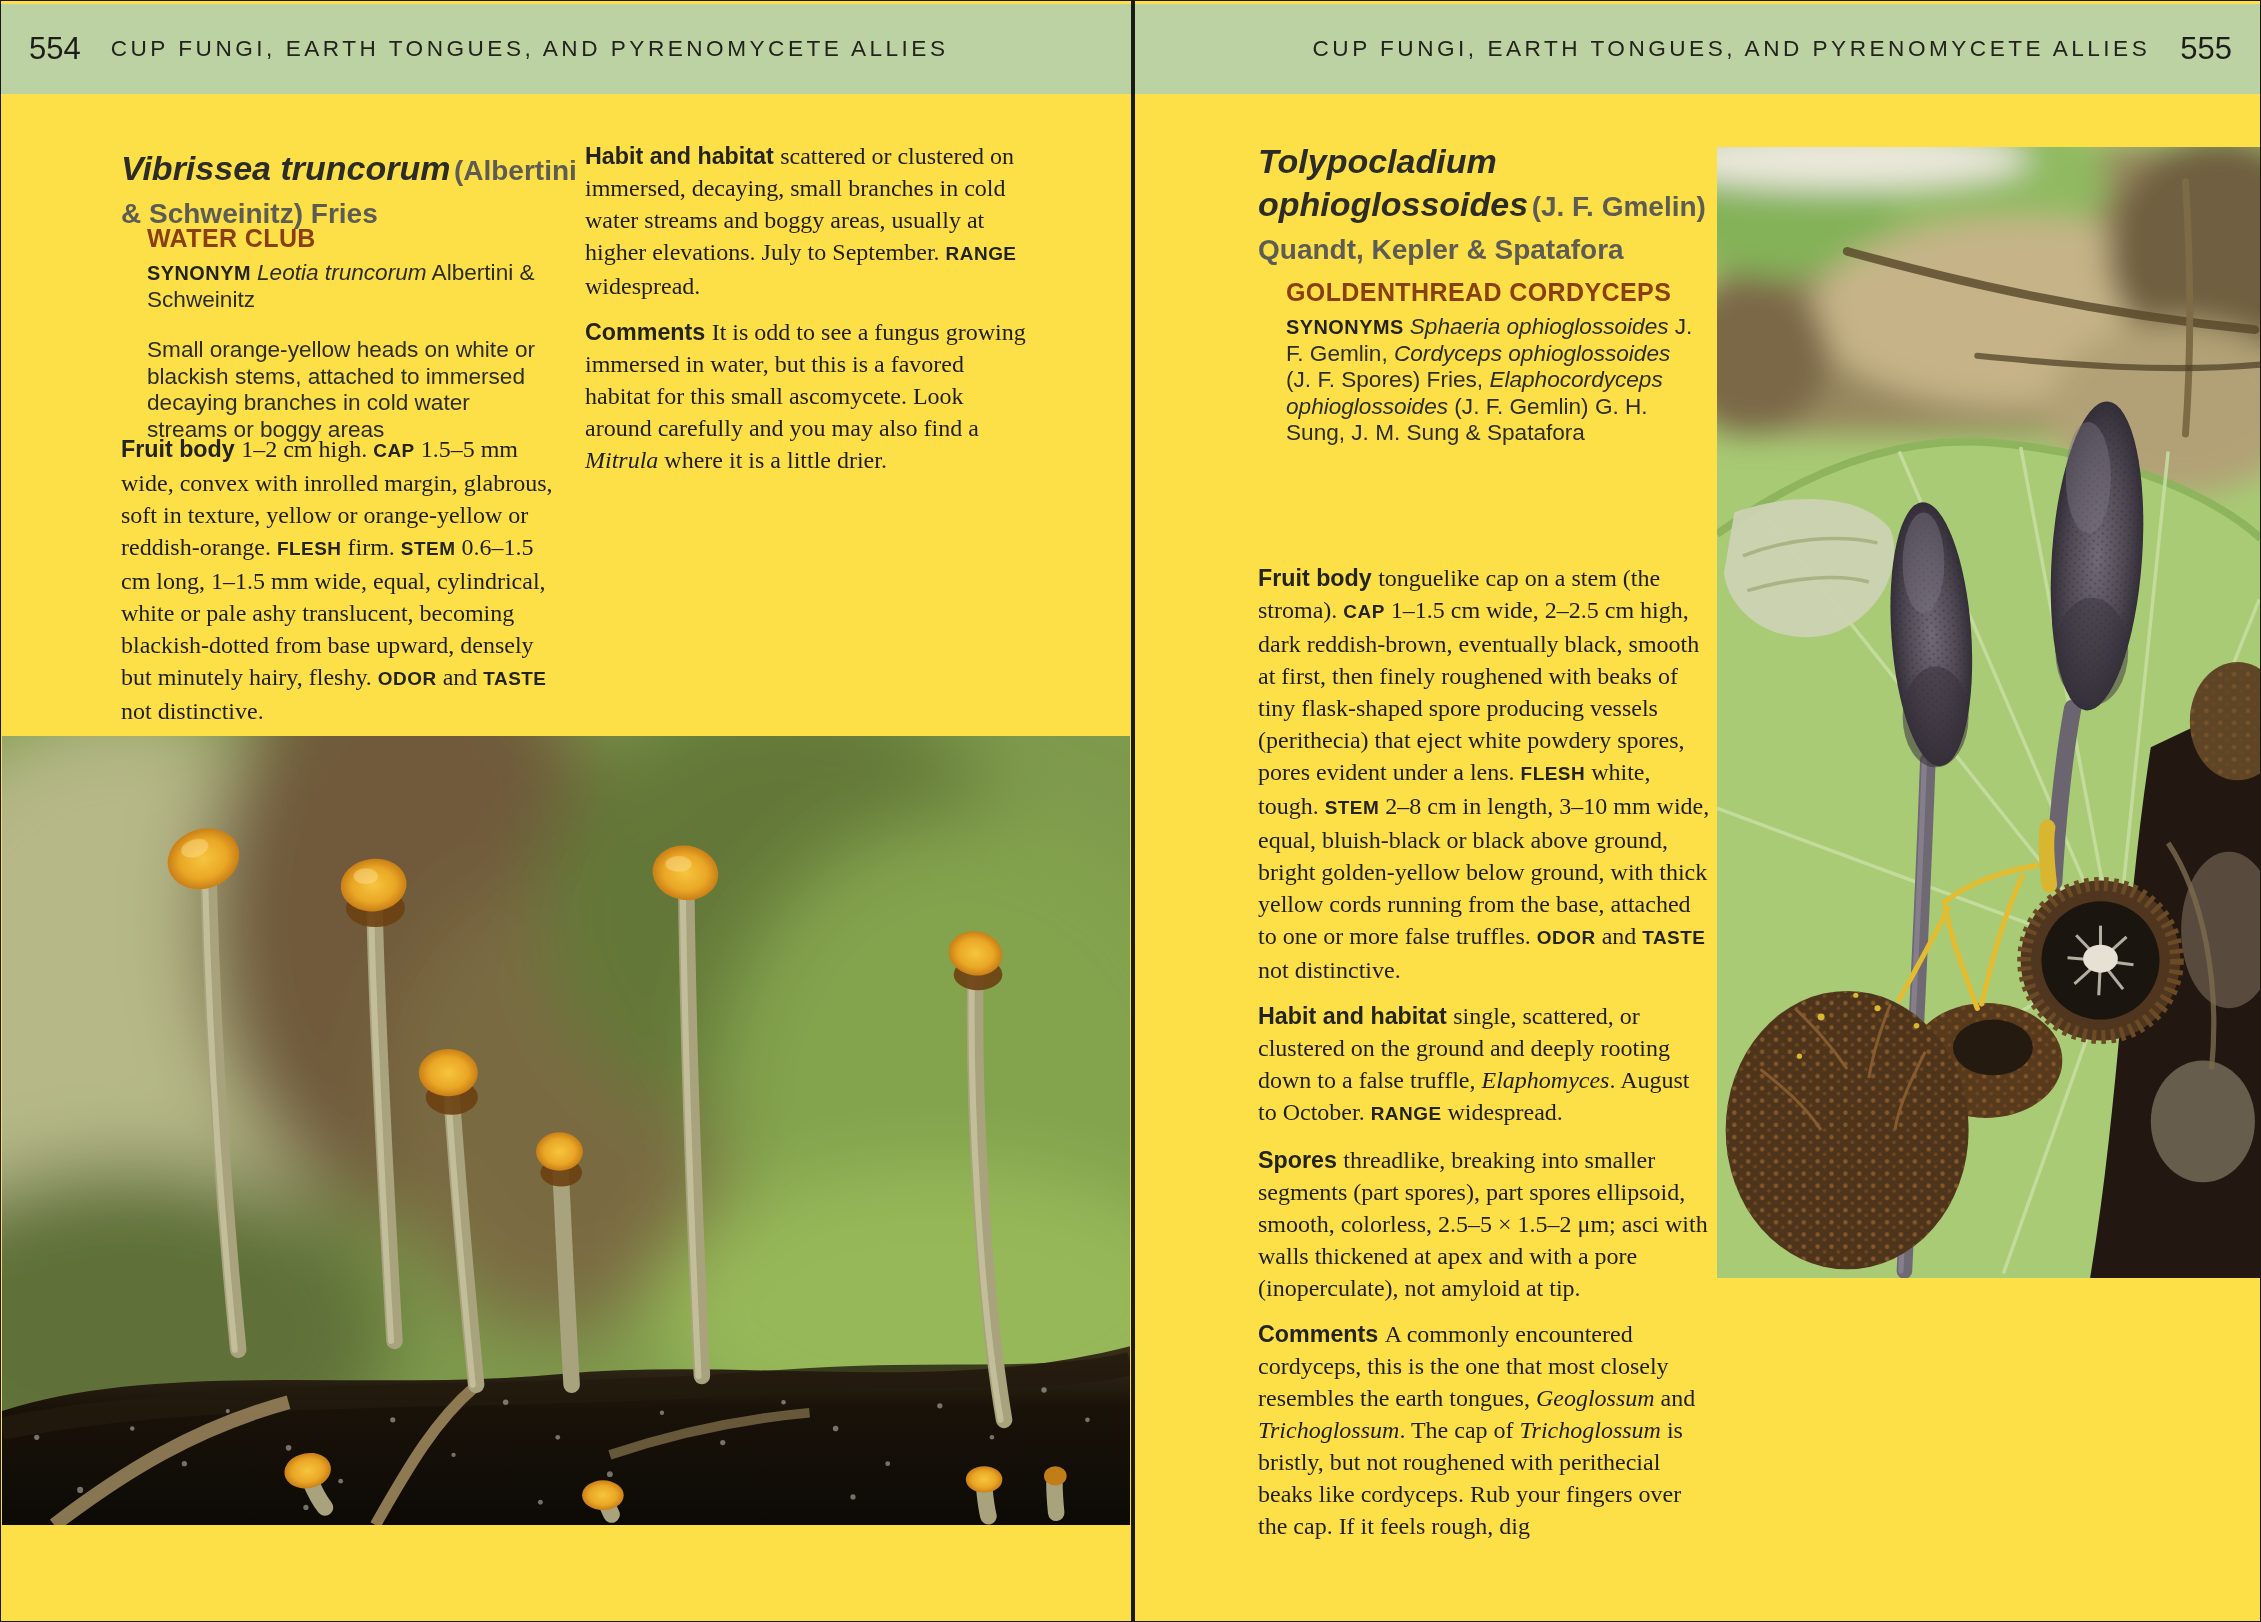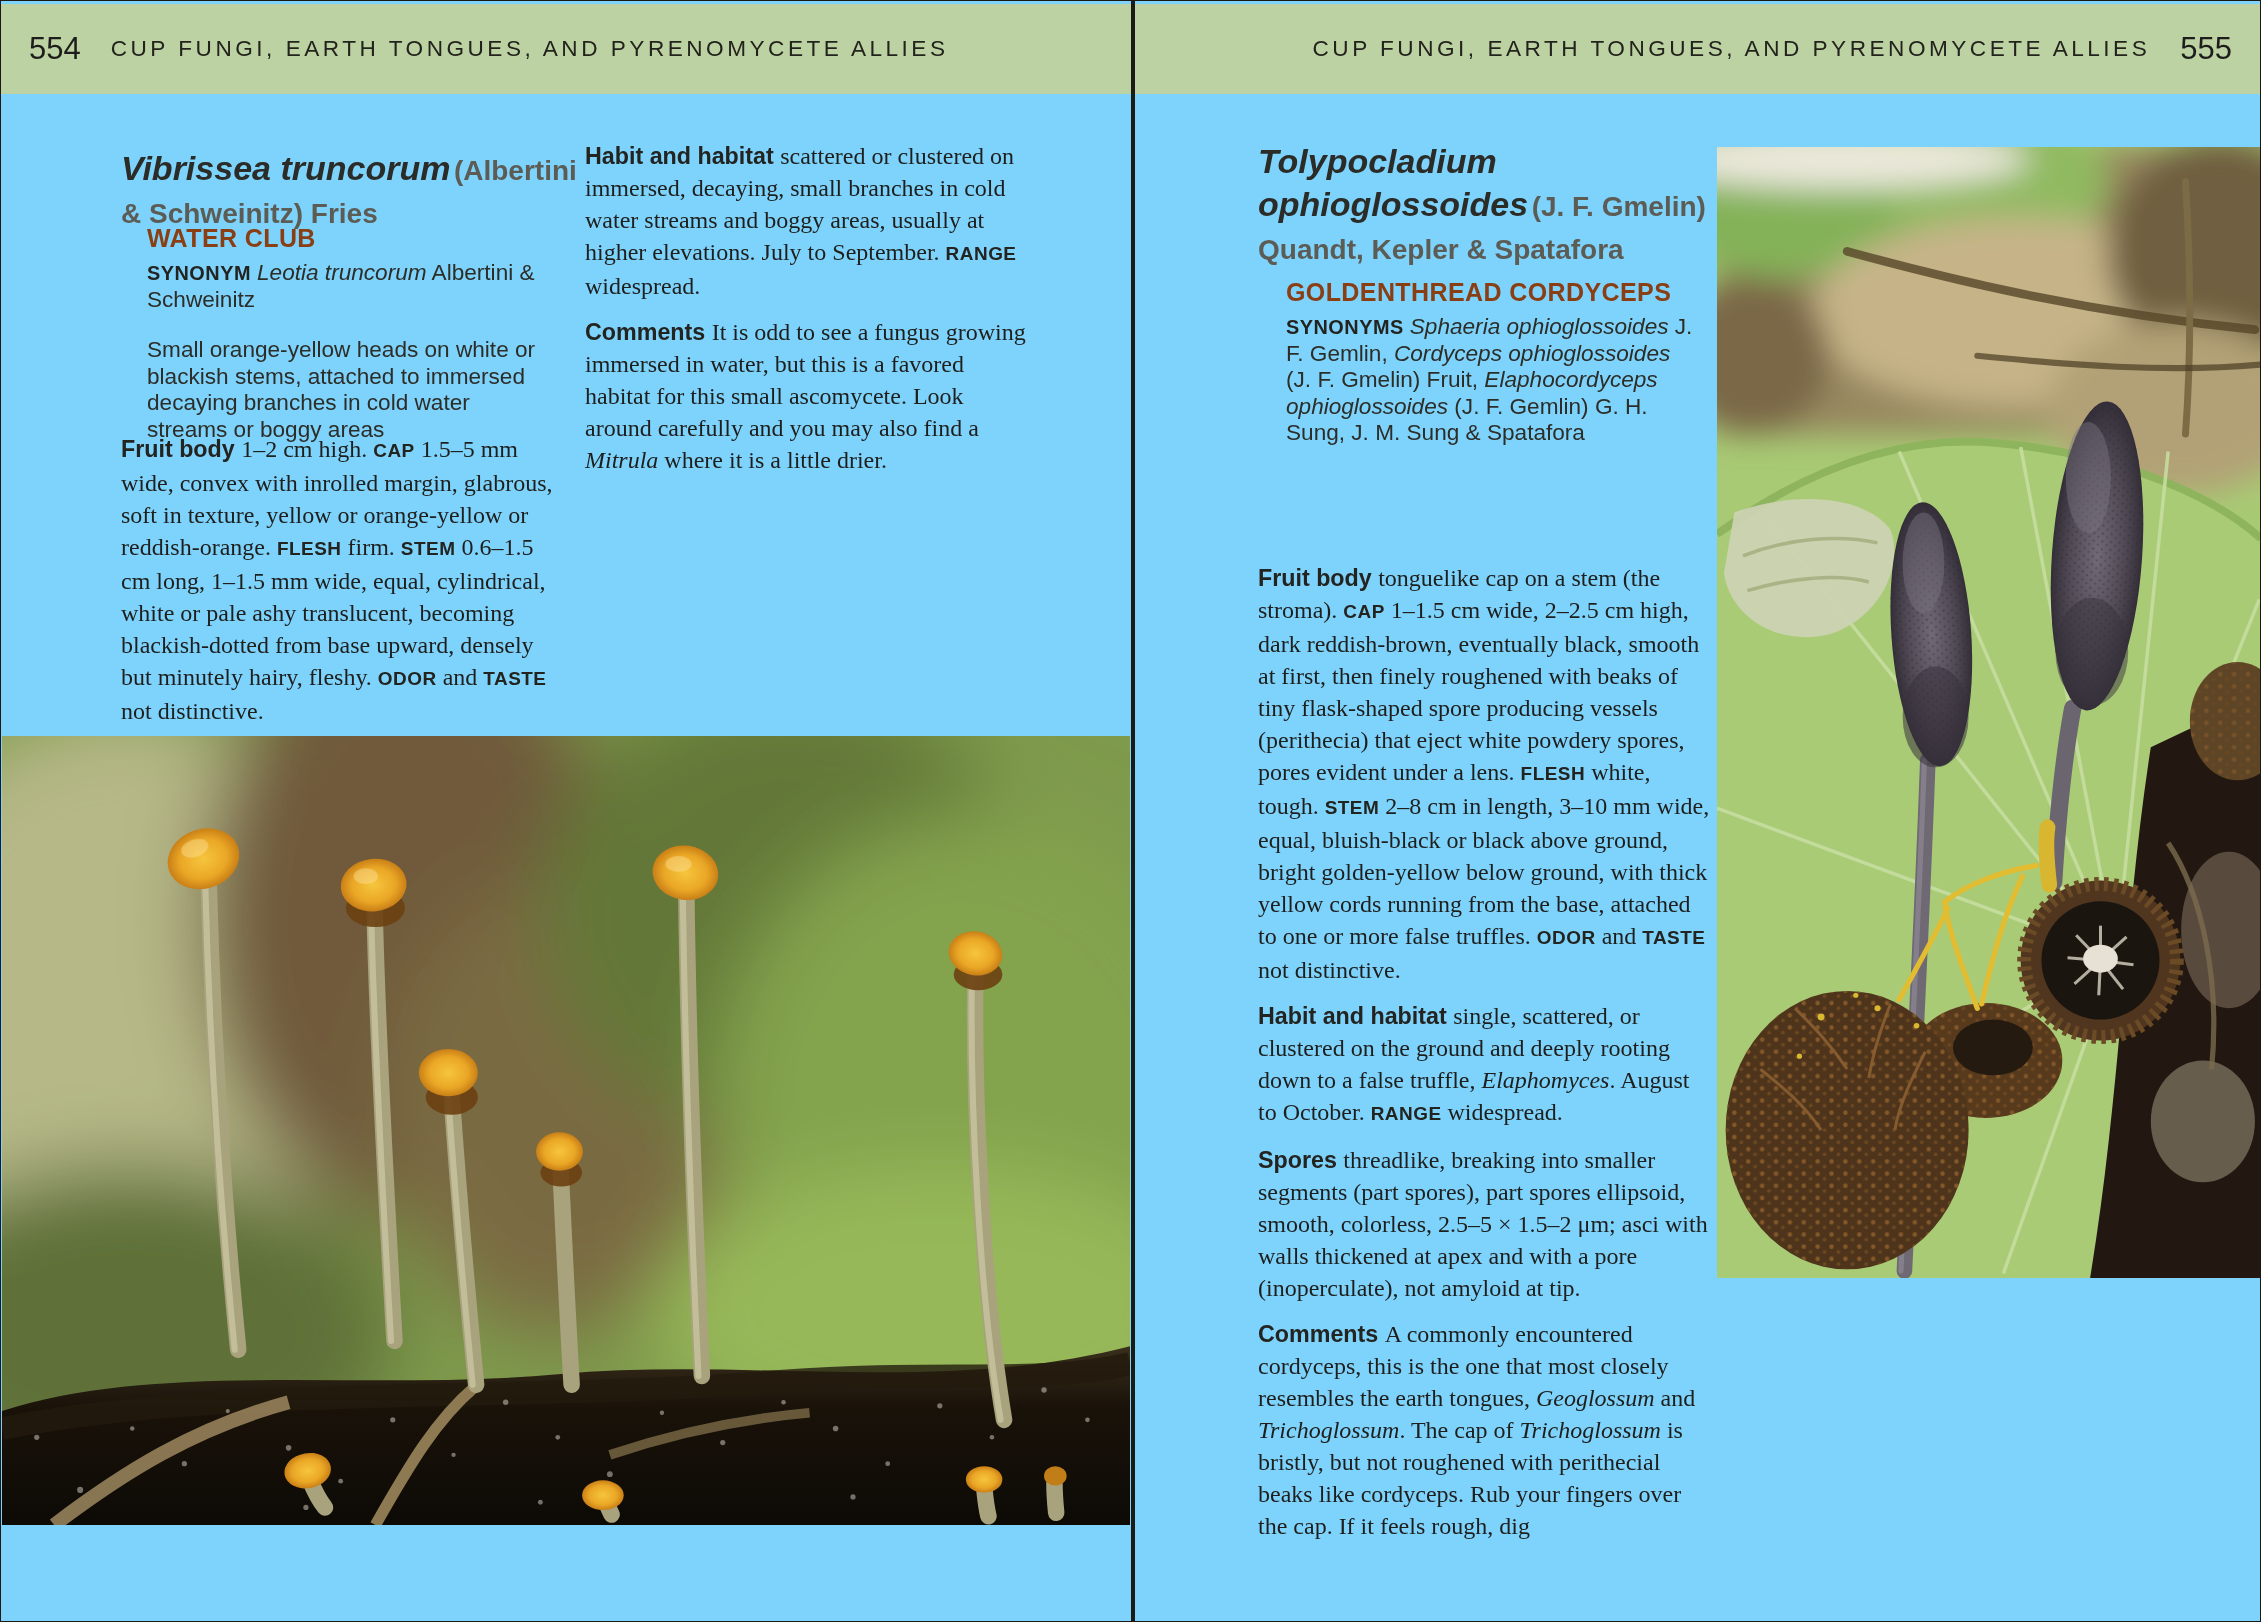--- a/index.html
+++ b/index.html
@@ -1,16 +1,16 @@
 <!DOCTYPE html>
 <html style="font-size:14px"><head>
 <meta charset="utf-8">
 <style>
   html,body{margin:0;padding:0;background:#e8e8e4;}
-  .sheet{position:relative;width:2261px;height:1622px;background:#7dd3fc;border:1.7px solid #1c1914;box-sizing:border-box;overflow:hidden;
+  .sheet{position:relative;width:2261px;height:1622px;background:#fde047;border:1.7px solid #1c1914;box-sizing:border-box;overflow:hidden;
          font-family:"Liberation Serif",serif;color:#1e1e1c;}
   
   .header-band{position:absolute;left:0;top:2.6px;width:100%;height:90px;background:#bdd2a2;display:flex;align-items:center;justify-content:space-between;box-sizing:border-box;padding:0 28px;}
   .head-group{display:flex;align-items:center;gap:30px;}
   .page-num{font-family:"Liberation Sans",sans-serif;font-size:31px;color:#1d1d1b;}
   .running-head{font-family:"Liberation Sans",sans-serif;font-size:22.6px;letter-spacing:3.5px;color:#23231d;}
   
   .gutter{position:absolute;left:1130px;top:0;width:3.5px;height:1622px;background:#1b1b16;}
   
   .abs{position:absolute;}
@@ -168,21 +168,21 @@
     </g>
   </svg>
 
   <div class="abs" style="left:1257px;top:139px;width:448px;">
     <span class="species-title">Tolypocladium ophioglossoides</span>
     <span class="species-title authority">(J. F. Gmelin) Quandt, Kepler &amp; Spatafora</span>
   </div>
 
   <div class="abs" style="left:1285px;top:277px;width:411px;">
     <div class="common-name">GOLDENTHREAD CORDYCEPS</div>
-    <div class="intro"><span class="seg-sc">SYNONYMS </span><span class="seg-i">Sphaeria ophioglossoides</span><span> J. F. Gemlin, </span><span class="seg-i">Cordyceps ophioglossoides</span><span> (J. F. Gmelin) Fruit, </span><span class="seg-i">Elaphocordyceps ophioglossoides</span><span> (J. F. Gemlin) G. H. Sung, J. M. Sung &amp; Spatafora</span></div>
+    <div class="intro"><span class="seg-sc">SYNONYMS </span><span class="seg-i">Sphaeria ophioglossoides</span><span> J. F. Gemlin, </span><span class="seg-i">Cordyceps ophioglossoides</span><span> (J. F. Spores) Fries, </span><span class="seg-i">Elaphocordyceps ophioglossoides</span><span> (J. F. Gemlin) G. H. Sung, J. M. Sung &amp; Spatafora</span></div>
   </div>
 
   <div class="abs col" style="left:1257px;top:561px;width:456px;">
     <div class="para"><span class="seg-b">Fruit body </span><span>tonguelike cap on a stem (the stroma). </span><span class="seg-sc">CAP</span><span> 1–1.5 cm wide, 2–2.5 cm high, dark reddish-brown, eventually black, smooth at first, then finely roughened with beaks of tiny flask-shaped spore producing vessels (perithecia) that eject white powdery spores, pores evident under a lens. </span><span class="seg-sc">FLESH</span><span> white, tough. </span><span class="seg-sc">STEM</span><span> 2–8 cm in length, 3–10 mm wide, equal, bluish-black or black above ground, bright golden-yellow below ground, with thick yellow cords running from the base, attached to one or more false truffles. </span><span class="seg-sc">ODOR</span><span> and </span><span class="seg-sc">TASTE</span><span> not distinctive.</span></div>
     <div class="para"><span class="seg-b">Habit and habitat </span><span>single, scattered, or clustered on the ground and deeply rooting down to a false truffle, </span><span class="seg-i">Elaphomyces</span><span>. August to October. </span><span class="seg-sc">RANGE</span><span> widespread.</span></div>
     <div class="para"><span class="seg-b">Spores </span><span>threadlike, breaking into smaller segments (part spores), part spores ellipsoid, smooth, colorless, 2.5–5 × 1.5–2 μm; asci with walls thickened at apex and with a pore (inoperculate), not amyloid at tip.</span></div>
     <div class="para"><span class="seg-b">Comments </span><span>A commonly encountered cordyceps, this is the one that most closely resembles the earth tongues, </span><span class="seg-i">Geoglossum</span><span> and </span><span class="seg-i">Trichoglossum</span><span>. The cap of </span><span class="seg-i">Trichoglossum</span><span> is bristly, but not roughened with perithecial beaks like cordyceps. Rub your fingers over the cap. If it feels rough, dig</span></div>
   </div>
 
 

